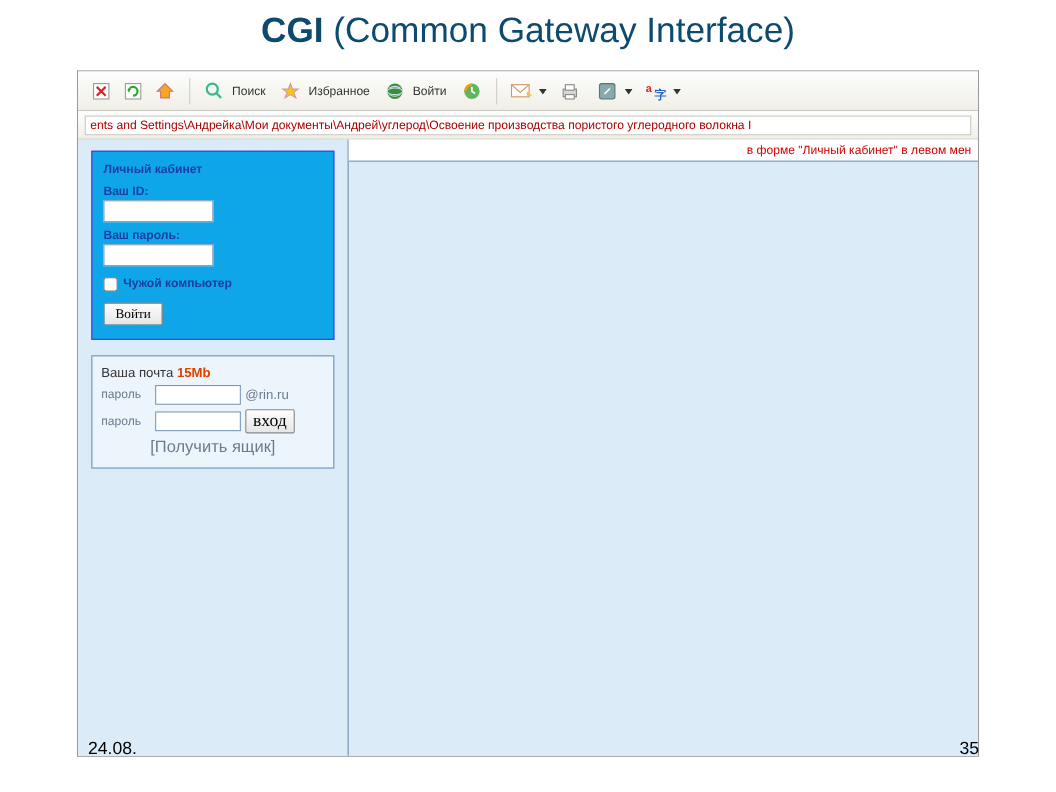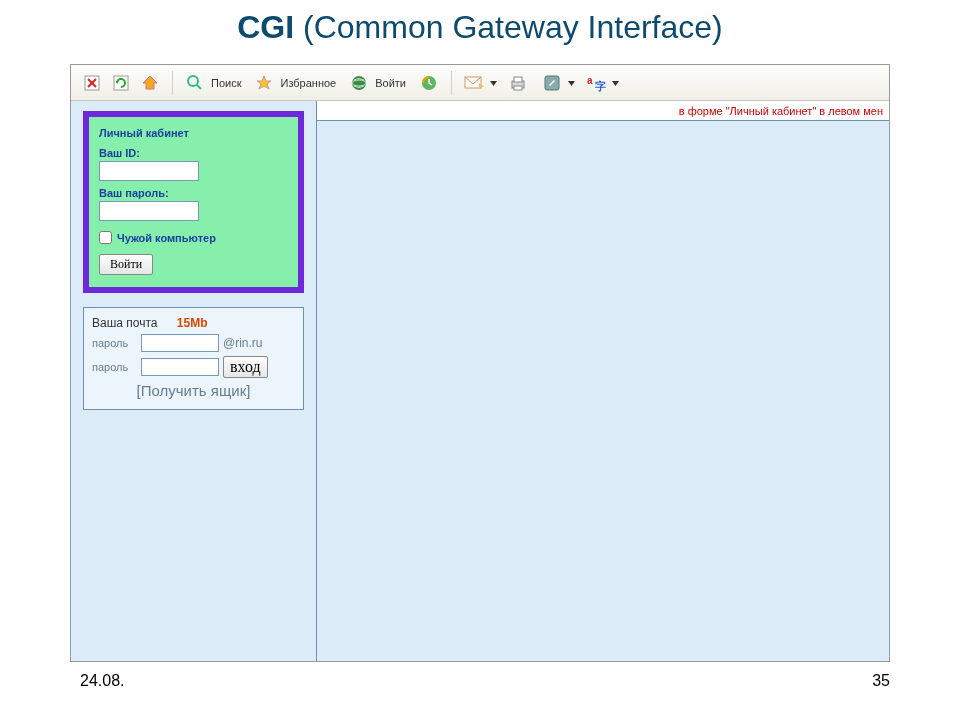--- a/index.html
+++ b/index.html
@@ -66,22 +66,22 @@
   }
   .sidebar {
     width: 245px;
     padding: 10px 12px;
     display:flex;
     flex-direction:column;
     gap:14px;
     background:#dbecf8;
   }
   .panel {
-    border:6px solid #6d28d9;
-    background:#86efac;
+    border:1px solid #6d28d9;
+    background:#0ea5e9;
     padding:10px 10px 12px 10px;
     font-size:11px;
   }
   .panel-white {
     border:1px solid #6b8fb5;
     background:#edf5fc;
     padding:8px 8px 10px 8px;
     font-size:11px;
   }
   .panel h4 {
@@ -99,21 +99,21 @@
   }
   .txt {
     width:100px;
     height:20px;
     border:1px solid #7a99b8;
     background:#fff;
     font-size:11px;
     padding:2px 3px;
   }
   .chk-row {
-    display:flex; align-items:center; gap:5px;
+    display:flex; gap:5px;
     margin:10px 0;
     color:#1b3fa0; font-weight:bold; font-size:11px;
   }
   .chk-row input { width:13px; height:13px; }
   .btn {
     font-size:12px;
     padding:2px 10px;
     border:1px solid #888;
     background:linear-gradient(#fdfdfd,#e6e6e6);
     border-radius:2px;
@@ -121,21 +121,21 @@
     font-family:Liberation Serif, serif;
   }
   .mail-row {
     display:flex; align-items:center; gap:4px; margin:4px 0;
     color:#6b7c8c; font-size:11px;
   }
   .mail-row .txt { width:78px; height:18px;}
   .mail-domain { color:#6b7c8c; font-size:12px;}
   .mail-link { color:#6b7c8c; font-size:15px; text-align:center; margin-top:4px;}
   .mail-title { font-size:12px; color:#333; margin-bottom:4px;}
-  .mail-title .red { color:#d40; font-weight:bold;margin-left:16px;}
+  .mail-title .red { color:#d40; font-weight:bold;}
   .main {
     flex:1;
     border-left:1px solid #6b8fb5;
     background:#dbecf8;
     padding:0;
     position:relative;
   }
   .main-top {
     background:#fff;
     border-bottom:1px solid #6b8fb5;
@@ -267,20 +267,23 @@
             <text x="1" y="11" font-size="10" fill="#d22" font-weight="bold">a</text>
             <text x="9" y="17" font-size="11" fill="#2a62c9" font-weight="bold">字</text>
           </svg>
       </div>
       <svg width="7" height="12">
           <polygon points="0,4 7,4 3.5,9" fill="#333"></polygon>
         </svg>
     </div>
   </div>
 
+  <div class="addressbar">
+    <input class="addr-input" type="text" value="ents and Settings\Андрейка\Мои документы\Андрей\углерод\Освоение производства пористого углеродного волокна I" style="">
+  </div>
 
   <div class="content-area">
     <div class="sidebar">
 
       <div class="panel">
         <h4>Личный кабинет</h4>
         <span class="field-label">Ваш ID:</span>
         <input class="txt" type="text" style="">
         <span class="field-label">Ваш пароль:</span>
         <input class="txt" type="password" style="">

